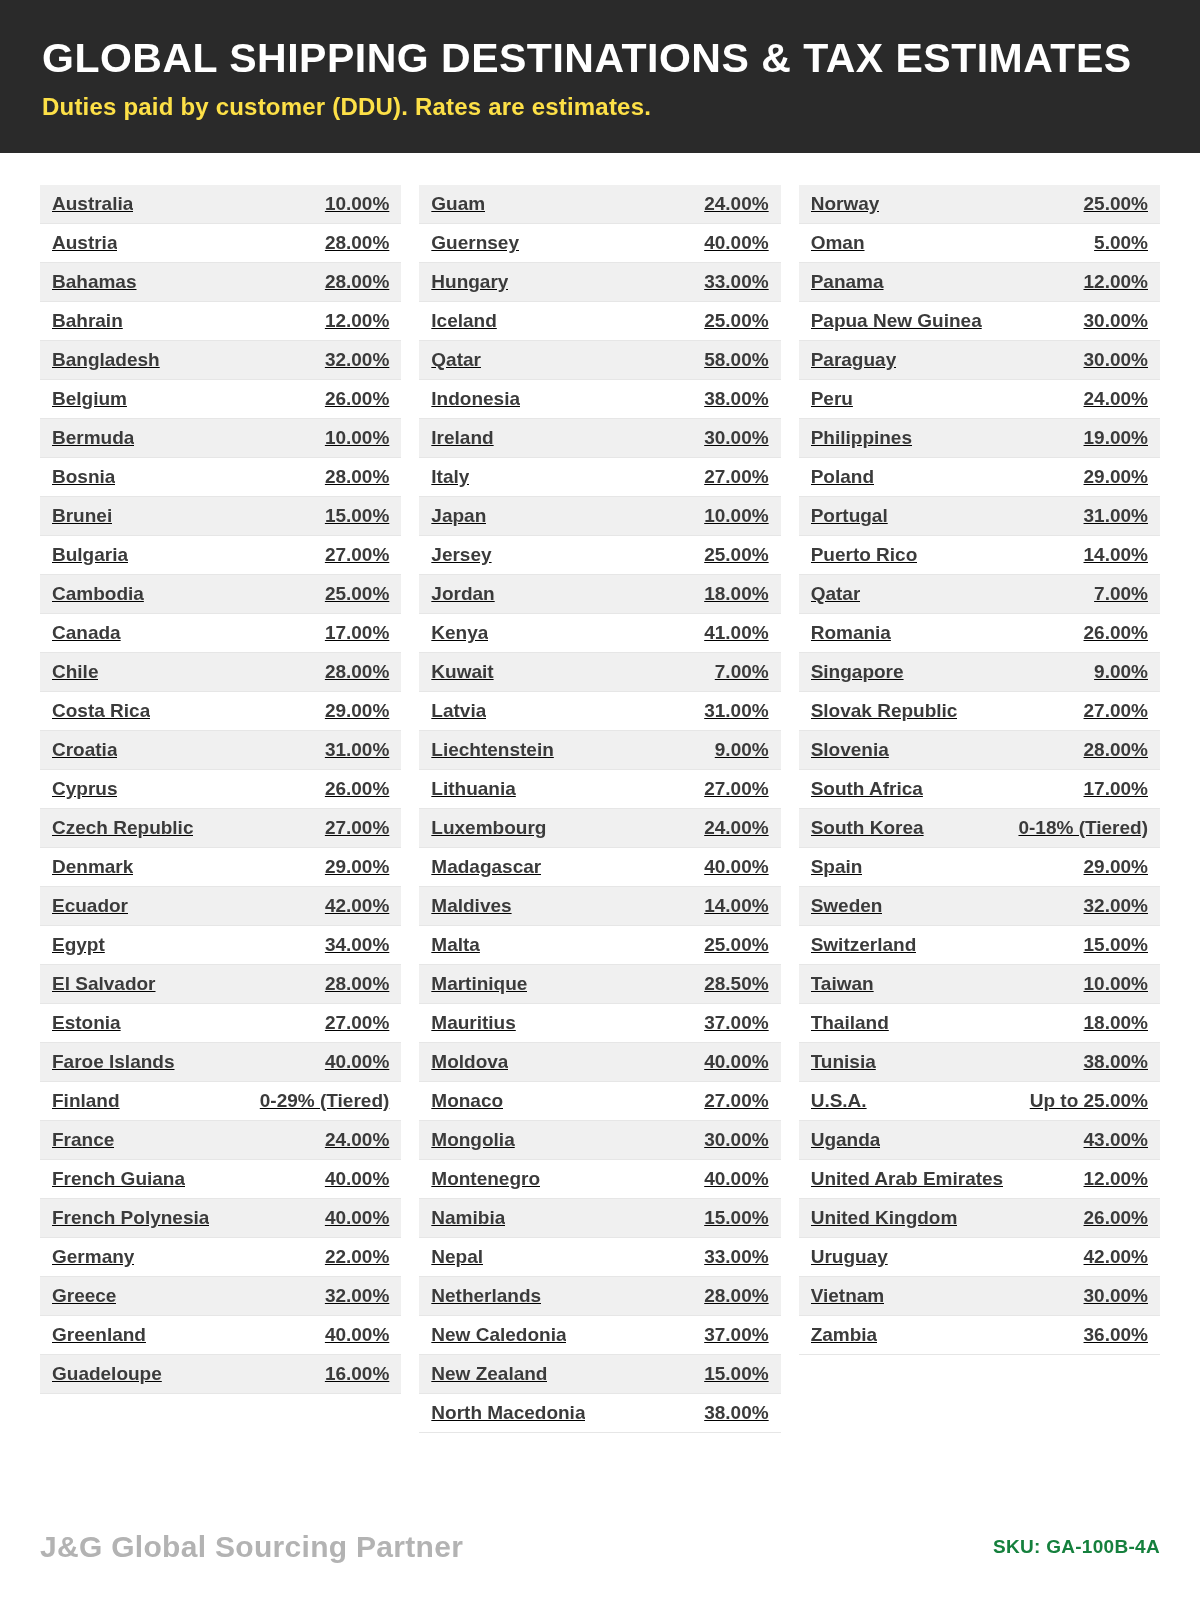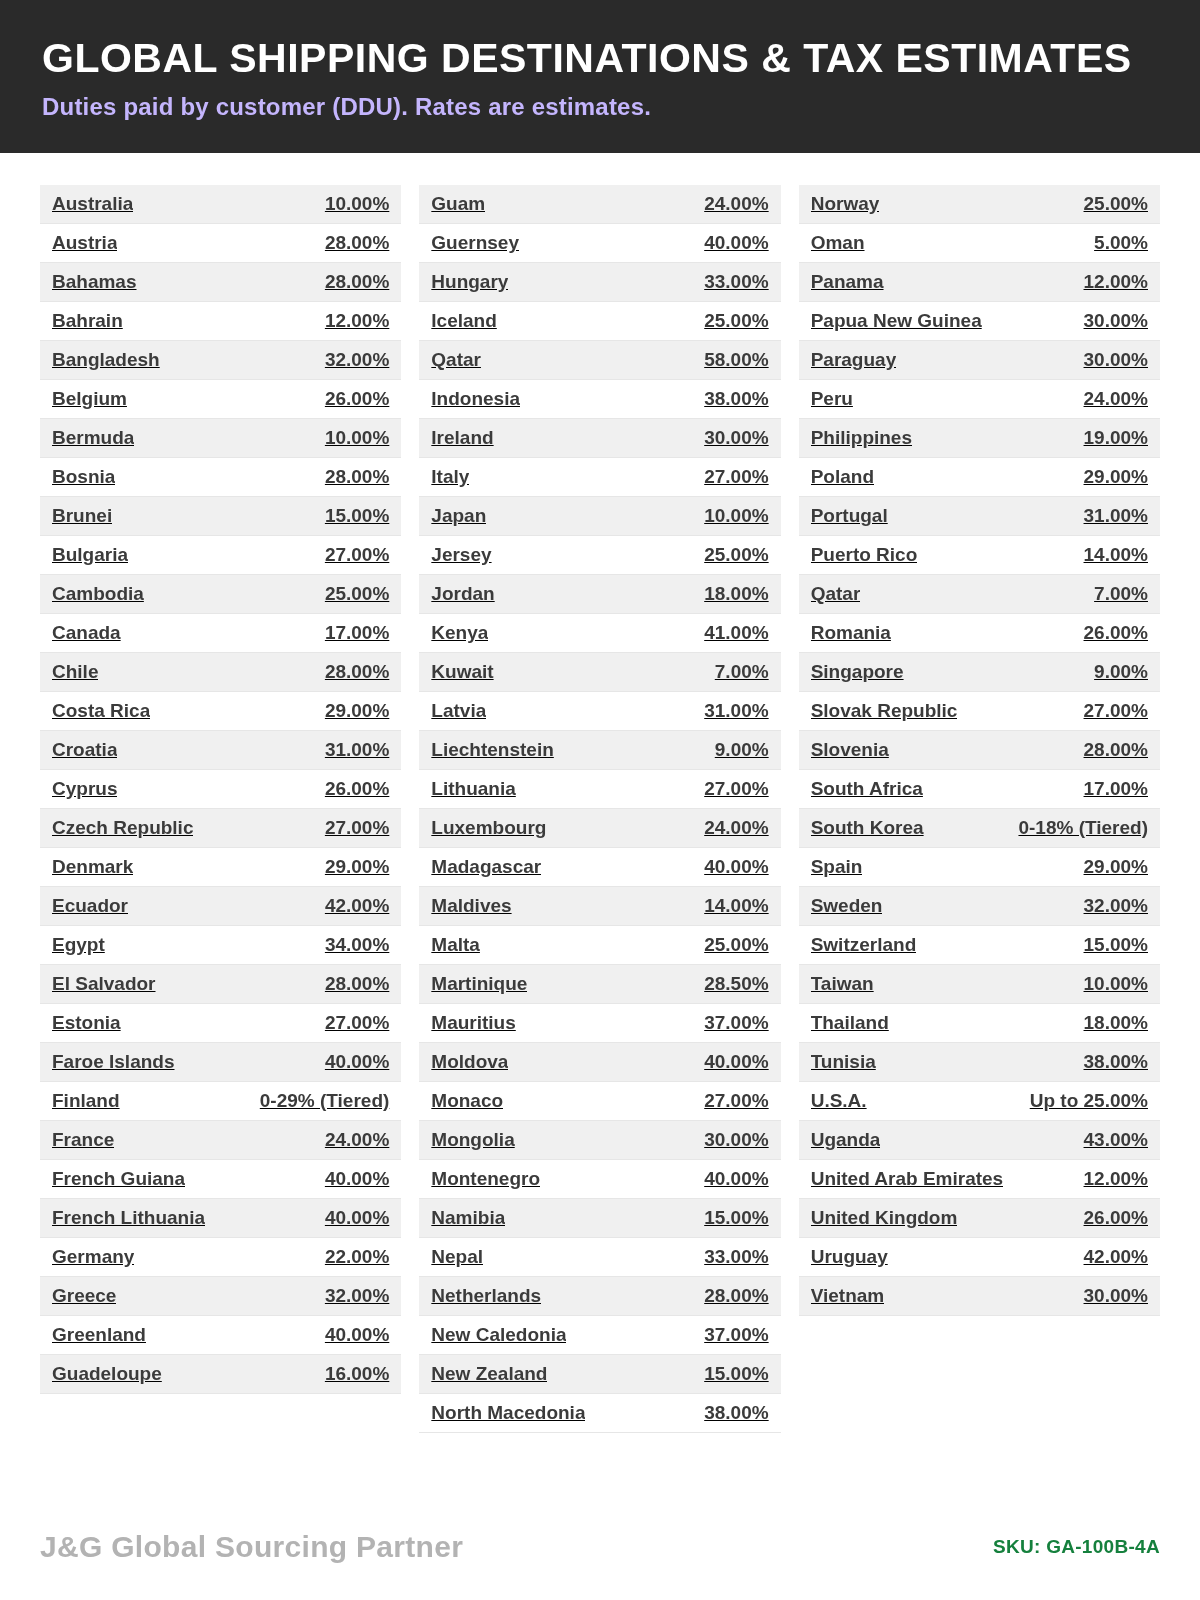--- a/index.html
+++ b/index.html
@@ -26,21 +26,21 @@
     font-size: 41px;
     font-weight: 800;
     letter-spacing: 0.5px;
     line-height: 1.1;
     white-space: nowrap;
   }
   .header p {
     margin: 12px 0 0 0;
     font-size: 24px;
     font-weight: 600;
-    color: #c4b5fd;
+    color: #fde047;
     letter-spacing: 0.2px;
   }
   
   .table-wrap {
     display: flex;
     gap: 18px;
     margin: 32px 40px 0 40px;
     text-decoration: underline;
   }
   .col {
@@ -207,21 +207,21 @@
         </div>
         <div class="row">
           <span class="country">France</span>
           <span class="rate">24.00%</span>
         </div>
         <div class="row">
           <span class="country">French Guiana</span>
           <span class="rate">40.00%</span>
         </div>
         <div class="row">
-          <span class="country">French Lithuania</span>
+          <span class="country">French Polynesia</span>
           <span class="rate">40.00%</span>
         </div>
         <div class="row">
           <span class="country">Germany</span>
           <span class="rate">22.00%</span>
         </div>
         <div class="row">
           <span class="country">Greece</span>
           <span class="rate">32.00%</span>
         </div>
@@ -473,20 +473,24 @@
           <span class="country">United Kingdom</span>
           <span class="rate">26.00%</span>
         </div>
         <div class="row">
           <span class="country">Uruguay</span>
           <span class="rate">42.00%</span>
         </div>
         <div class="row">
           <span class="country">Vietnam</span>
           <span class="rate">30.00%</span>
+        </div>
+        <div class="row">
+          <span class="country">Zambia</span>
+          <span class="rate">36.00%</span>
         </div>
       </div>
   </main>
 
   <footer class="footer">
     <div class="brand">J&amp;G Global Sourcing Partner</div>
     <div class="sku">SKU: GA-100B-4A</div>
   </footer>
 
 </div>

